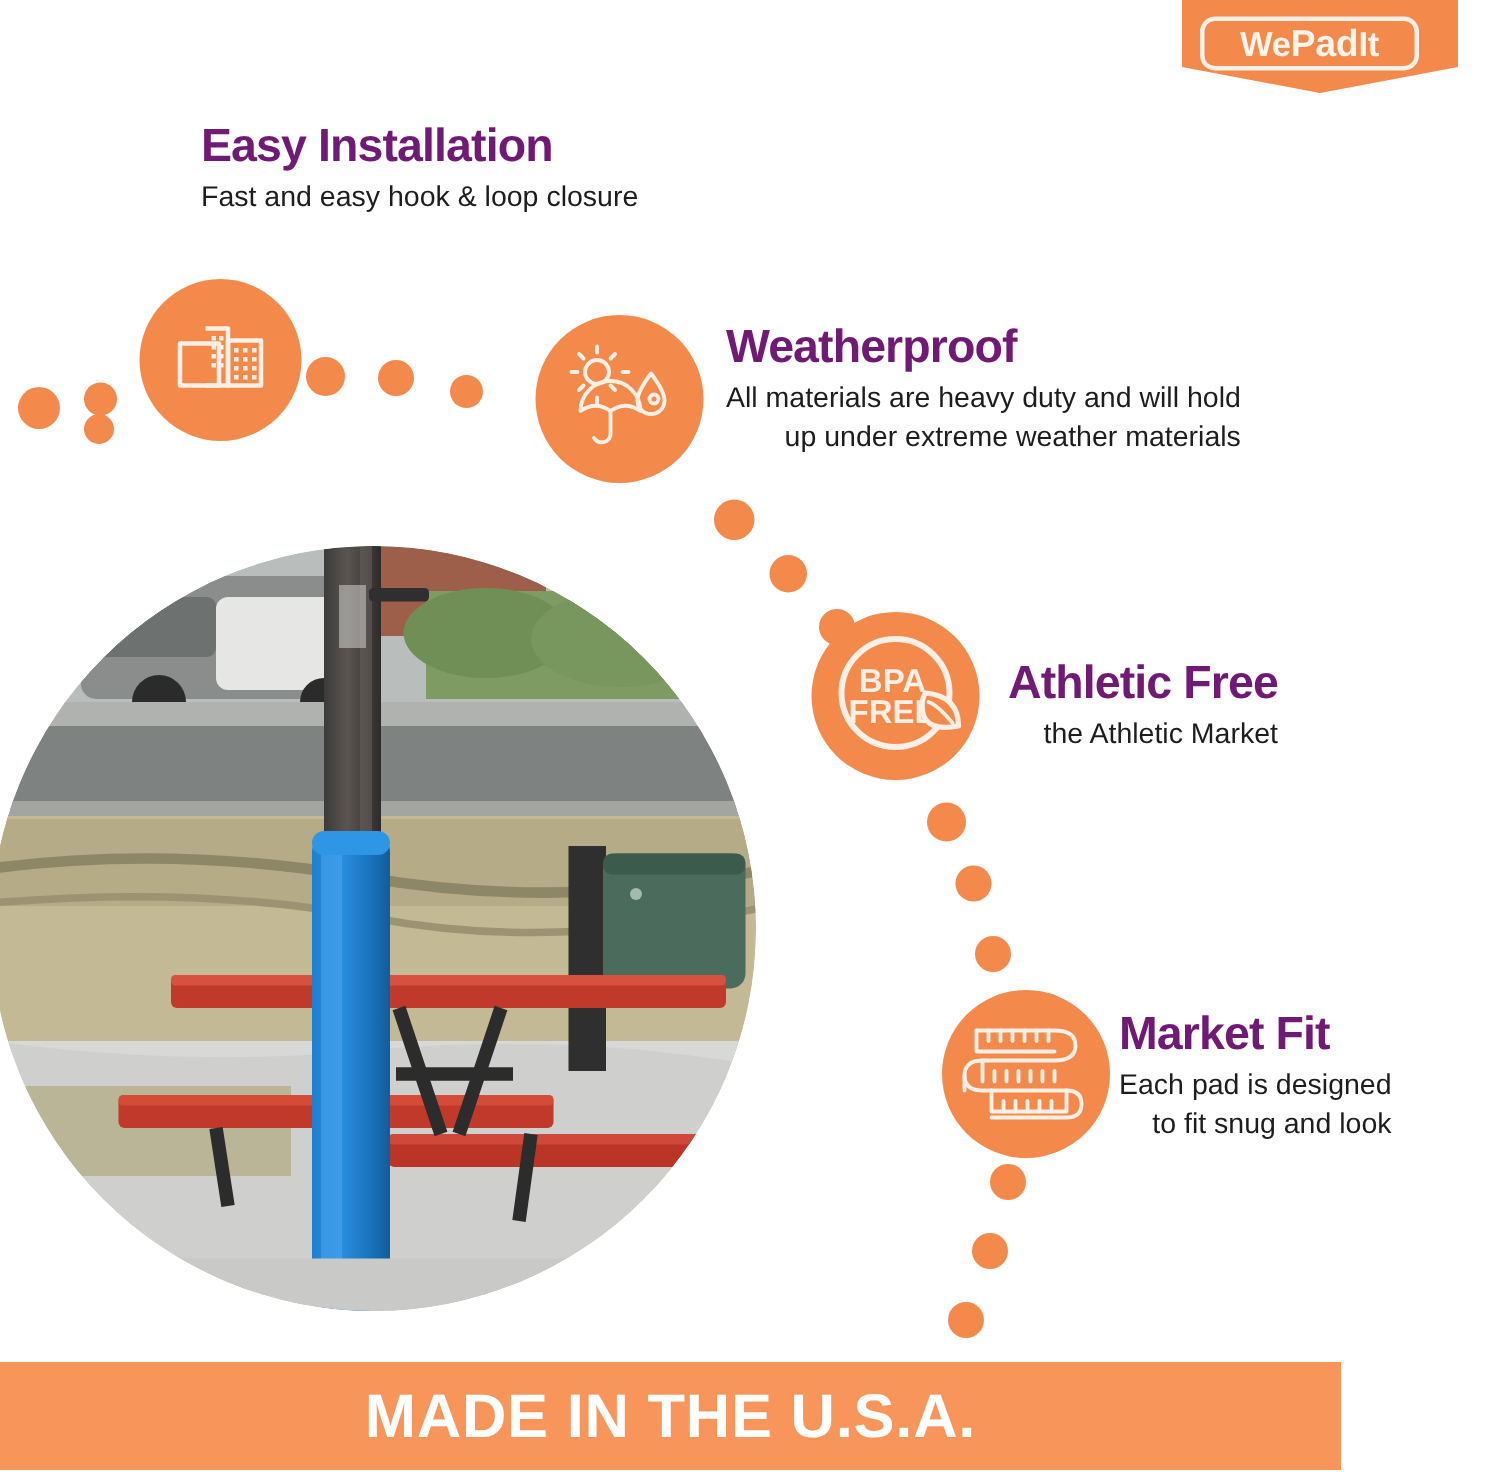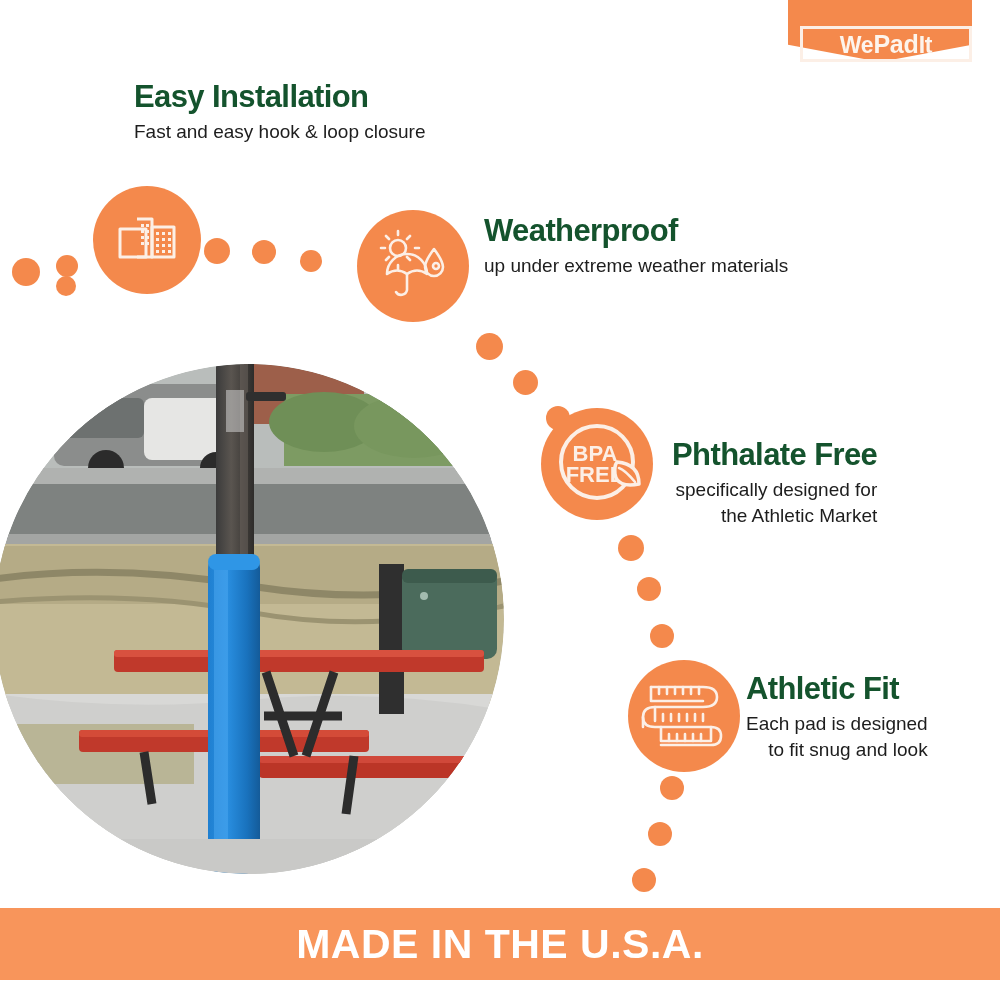--- a/index.html
+++ b/index.html
@@ -6,32 +6,32 @@
   body{width:1000px;height:987px;position:relative;overflow:hidden;
        font-family:"Liberation Sans",sans-serif;-webkit-font-smoothing:antialiased;}
 
   .canvas{position:absolute;inset:0;background:#ffffff;}
 
   
   .logo-banner{position:absolute;left:788px;top:0;width:184px;height:62px;
     background:#F4894C;
     -webkit-clip-path:polygon(0 0,100% 0,100% 72%,50% 100%,0 72%);
     clip-path:polygon(0 0,100% 0,100% 72%,50% 100%,0 72%);}
-  .logo-frame{position:absolute;left:800px;top:26px;width:172px;height:36px;
-    border:3px solid #FCEFE6;border-radius:0;box-sizing:border-box;
+  .logo-frame{position:absolute;left:800px;top:11px;width:146px;height:36px;
+    border:3px solid #FCEFE6;border-radius:10px;box-sizing:border-box;
     display:flex;align-items:center;justify-content:center;}
   .logo-text{font-size:23px;font-weight:700;color:#FDF4EC;letter-spacing:-.2px;
     line-height:1;white-space:nowrap;}
   .logo-text .lt-we{font-weight:700;}
   .logo-text .lt-pad{font-weight:900;font-size:25px;}
   .logo-text .lt-it{font-weight:700;}
 
   
   .blk{position:absolute;}
-  .h1{font-size:31px;font-weight:900;color:#14532d;letter-spacing:-.6px;
+  .h1{font-size:31px;font-weight:900;color:#701a75;letter-spacing:-.6px;
       line-height:1.12;margin:0;white-space:nowrap;}
   .sub{font-size:19px;font-weight:400;color:#1d1d1d;line-height:1.36;margin:4px 0 0 0;}
   .sub div{white-space:nowrap;text-align:right;}
 
   #blk-easy{left:134px;top:80px;}
   #blk-weather{left:484px;top:214px;}
   #blk-phth{left:672px;top:438px;}
   #blk-fit{left:746px;top:672px;}
 
   
@@ -41,21 +41,21 @@
   .ico{position:absolute;border-radius:50%;background:#F4894C;
        display:flex;align-items:center;justify-content:center;}
   .ico svg{display:block;}
 
   
   .photo{position:absolute;left:-6px;top:364px;width:510px;height:510px;
     border-radius:50%;overflow:hidden;}
   .photo svg{display:block;width:100%;height:100%;}
 
   
-  .usa{position:absolute;left:0;top:908px;width:1000px;height:72px;
+  .usa{position:absolute;left:0;top:908px;width:894px;height:72px;
     background:#F8955B;display:flex;align-items:center;justify-content:center;}
   .usa-text{font-size:41px;font-weight:700;color:#ffffff;letter-spacing:.5px;
     white-space:nowrap;}
 </style>
 </head>
 <body>
 
 <div class="canvas">
 
   <div class="logo-banner"></div>
@@ -66,34 +66,34 @@
   <div class="blk" id="blk-easy">
     <h1 class="h1">Easy Installation</h1>
     <div class="sub">
       <div>Fast and easy hook &amp; loop closure</div>
     </div>
   </div>
 
   <div class="blk" id="blk-weather">
     <h1 class="h1">Weatherproof</h1>
     <div class="sub">
+      <div>All materials are heavy duty and will hold</div>
       <div>up under extreme weather materials</div>
     </div>
   </div>
 
   <div class="blk" id="blk-phth">
-    <h1 class="h1">Phthalate Free</h1>
-    <div class="sub">
-      <div>specifically designed for</div>
+    <h1 class="h1">Athletic Free</h1>
+    <div class="sub">
       <div>the Athletic Market</div>
     </div>
   </div>
 
   <div class="blk" id="blk-fit">
-    <h1 class="h1">Athletic Fit</h1>
+    <h1 class="h1">Market Fit</h1>
     <div class="sub">
       <div>Each pad is designed</div>
       <div>to fit snug and look</div>
     </div>
   </div>
 
   <div class="dot" style="left:12px;top:258px;width:28px;height:28px;"></div>
   <div class="dot" style="left:56px;top:276px;width:20px;height:20px;"></div>
   <div class="dot" style="left:48px;top:247px;width:0;height:0;"></div>
   <div class="dot" style="left:56px;top:255px;width:22px;height:22px;"></div>

